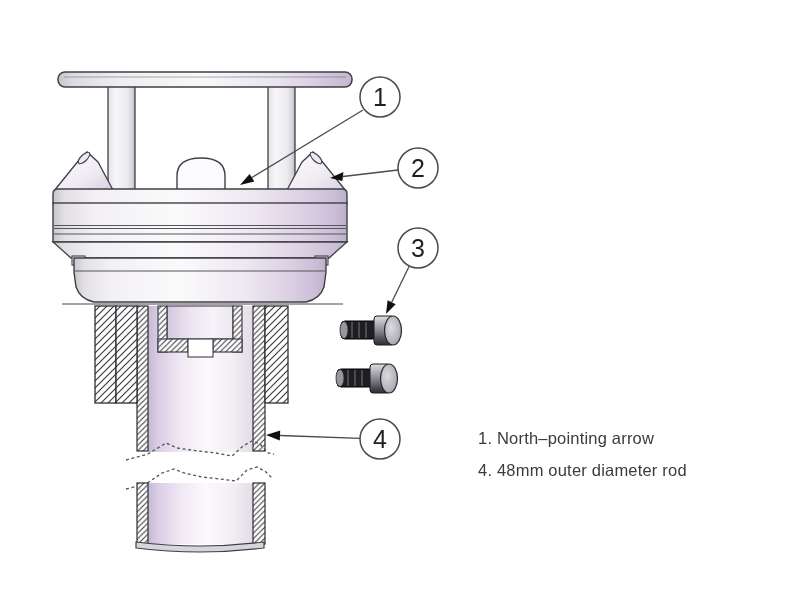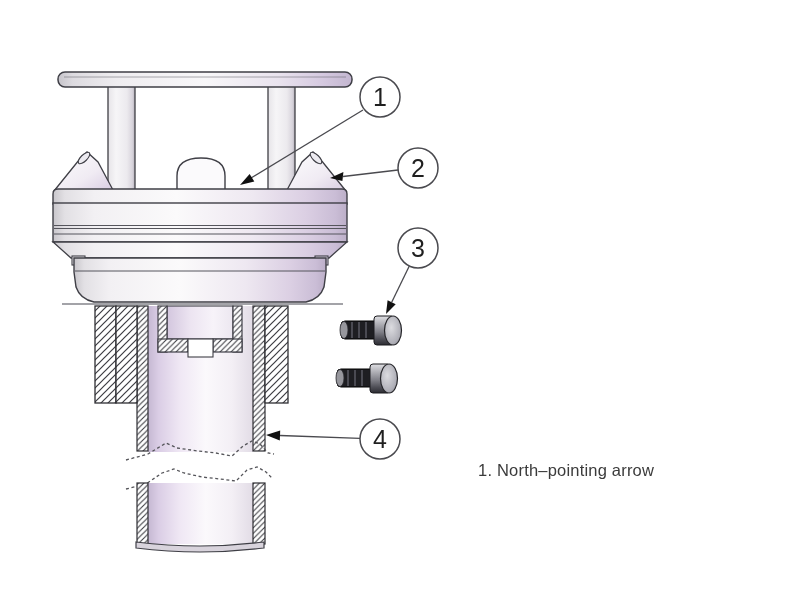--- a/index.html
+++ b/index.html
@@ -1,20 +1,20 @@
 <!DOCTYPE html>
 <html><head>
 <meta charset="utf-8">
 <style>
   html,body{margin:0;padding:0;background:#ffffff;}
   .stage{position:relative;width:800px;height:600px;background:#ffffff;overflow:hidden;
          font-family:"Liberation Sans",sans-serif;}
   .diagram-svg{position:absolute;left:0;top:0;}
   .legend{position:absolute;left:478px;top:423px;font-size:16.5px;line-height:31.6px;
-          color:#3b3b3b;letter-spacing:0.2px;white-space:nowrap;margin-top:32px;}
+          color:#3b3b3b;letter-spacing:0.2px;white-space:nowrap;}
   .balloon-num{font-family:"Liberation Sans",sans-serif;font-size:25px;fill:#1f1f1f;}
 </style>
 </head>
 <body>
 
 <div class="stage">
 
 <svg class="diagram-svg" width="800" height="600" viewBox="0 0 800 600">
   <defs>
     <linearGradient id="capGrad" x1="0" y1="0" x2="1" y2="0">
@@ -203,15 +203,16 @@
     <text class="balloon-num" x="418" y="257" text-anchor="middle">3</text>
   </g>
   <g>
     <circle cx="380" cy="439" r="20" fill="#ffffff" stroke="#4a4a4f" stroke-width="1.5"></circle>
     <text class="balloon-num" x="380" y="448" text-anchor="middle">4</text>
   </g>
 </svg>
 
 <div class="legend">
   <div>1. North–pointing arrow</div>
+  <div>4. 48mm outer diameter rod</div>
 </div>
 
 </div>
 
 </body></html>

